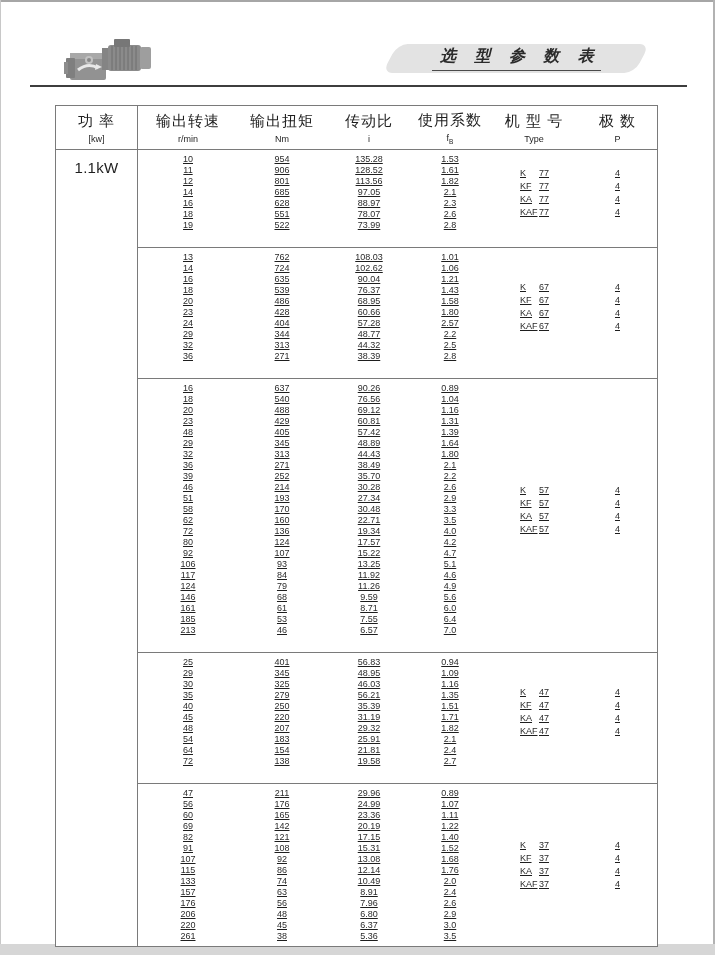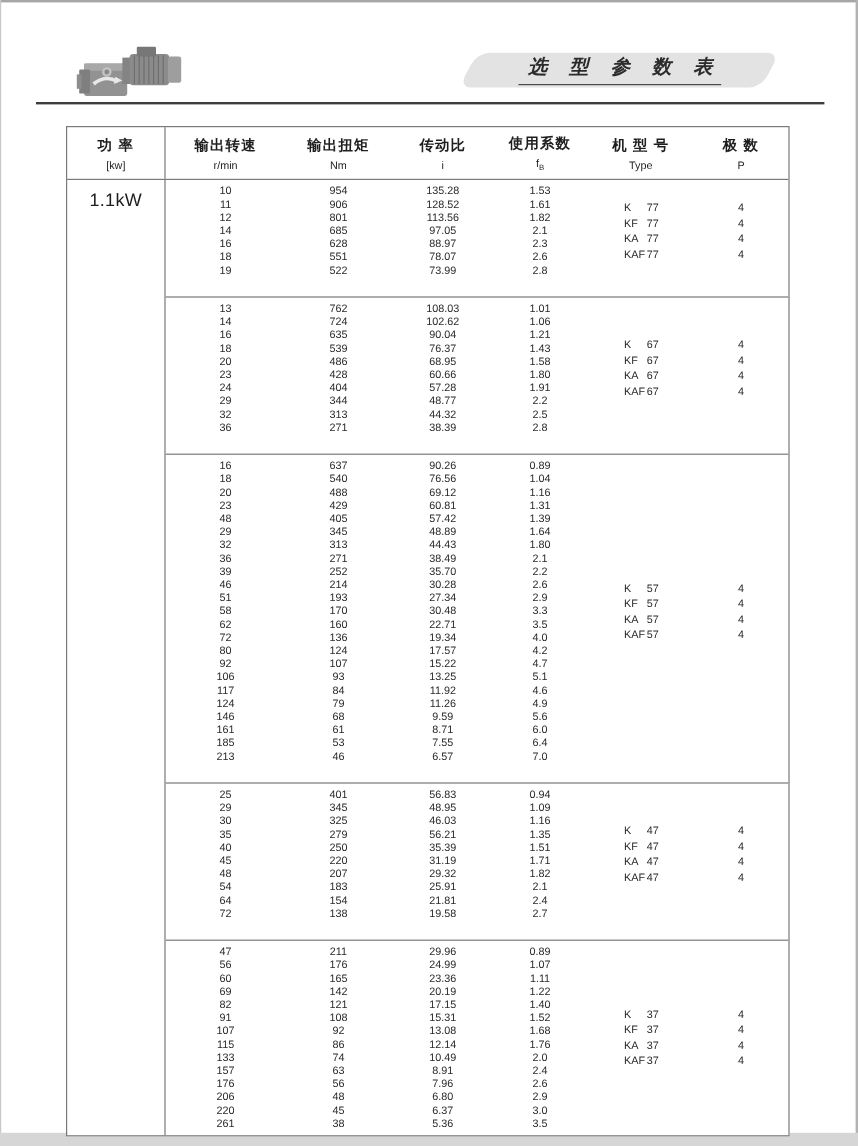--- a/index.html
+++ b/index.html
@@ -27,31 +27,31 @@
     transform:skewX(28deg);font-style:italic;font-weight:bold;font-size:16px;
     letter-spacing:7px;color:#2b2b2b;border-bottom:1.5px solid #4a4a4a;
     padding:0 0 3px 8px;white-space:nowrap;
   }
   .rule{position:absolute;left:30px;top:85px;width:657px;height:2px;background:#3d3d3d;}
 
   
   .sel-table{position:absolute;left:55px;top:105px;width:601px;border:1px solid #7a7a7a;background:#fff;}
   .thead{display:flex;height:43px;border-bottom:1px solid #7a7a7a;}
   .th{display:flex;flex-direction:column;align-items:center;justify-content:center;gap:3px;flex:none;}
-  .th-zh{font-size:12px;font-weight:bold;letter-spacing:1px;white-space:nowrap;}
+  .th-zh{font-size:15px;font-weight:normal;letter-spacing:1px;white-space:nowrap;}
   .th-unit{font-size:9px;}
   .th-unit sub{font-size:6.5px;}
   .th-power{width:81px;border-right:1px solid #7a7a7a;}
   .th-speed{width:100px}.th-torque{width:88px}.th-ratio{width:86px}
   .th-factor{width:76px}.th-type{width:92px}.th-poles{width:75px}
 
   .tbody{display:flex;}
   .power-col{width:81px;flex:none;border-right:1px solid #7a7a7a;padding-top:9px;text-align:center;}
   .power-val{font-weight:normal;font-size:15px;letter-spacing:.3px;}
-  .sections-col{flex:1;display:flex;flex-direction:column;}
+  .sections-col{flex:1;display:flex;flex-direction:column;text-decoration:underline;}
   .section{display:flex;padding:4px 0;}
   .section + .section{border-top:1px solid #7a7a7a;margin-top:12px;}
   .rows-col{width:350px;flex:none;}
   .drow{display:flex;height:11px;line-height:11px;}
   .dcell{display:block;text-align:center;font-size:9px;color:#2a2a2a;}
   .c-speed{width:100px}.c-torque{width:88px}.c-ratio{width:86px}.c-factor{width:76px}
   .types-col{flex:1;display:flex;flex-direction:column;justify-content:center;}
   .trow{display:flex;height:13px;line-height:13px;font-size:9px;color:#2a2a2a;}
   .tname{width:92px;padding-left:32px;box-sizing:border-box;display:flex;}
   .tprefix{display:inline-block;width:19px;}
@@ -235,21 +235,21 @@
             <div class="drow">
               <span class="dcell c-speed">23</span>
               <span class="dcell c-torque">428</span>
               <span class="dcell c-ratio">60.66</span>
               <span class="dcell c-factor">1.80</span>
             </div>
             <div class="drow">
               <span class="dcell c-speed">24</span>
               <span class="dcell c-torque">404</span>
               <span class="dcell c-ratio">57.28</span>
-              <span class="dcell c-factor">1.91</span>
+              <span class="dcell c-factor">2.57</span>
             </div>
             <div class="drow">
               <span class="dcell c-speed">29</span>
               <span class="dcell c-torque">344</span>
               <span class="dcell c-ratio">48.77</span>
               <span class="dcell c-factor">2.2</span>
             </div>
             <div class="drow">
               <span class="dcell c-speed">32</span>
               <span class="dcell c-torque">313</span>

